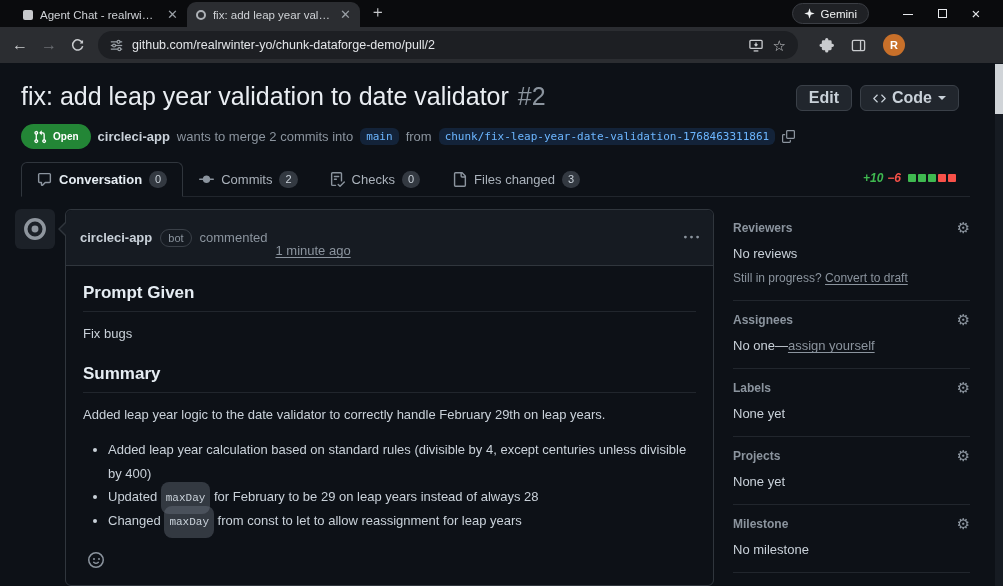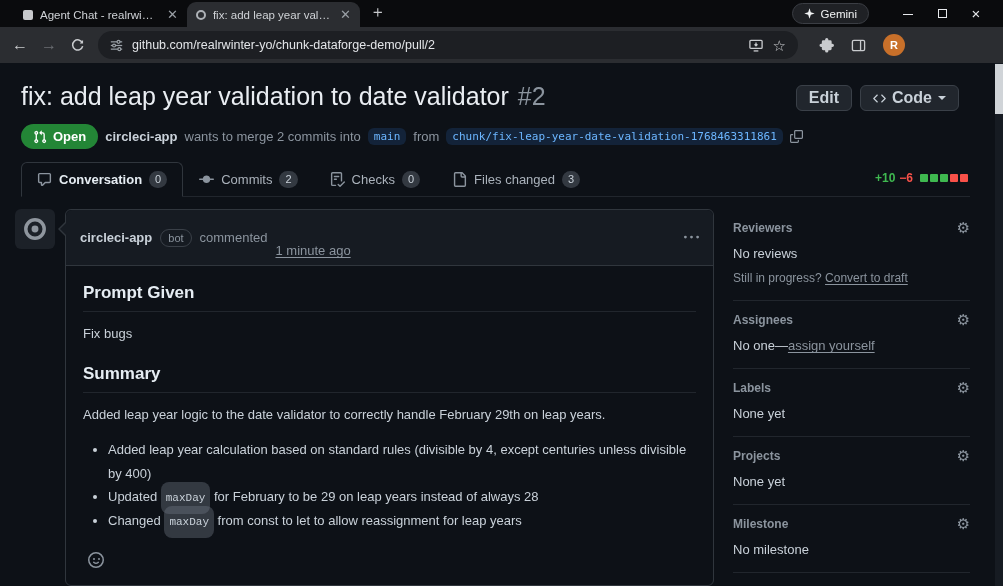--- a/index.html
+++ b/index.html
@@ -42,36 +42,36 @@
   .pr-title{font-size:25px;font-weight:400;color:#e9edf2;line-height:1.25;}
   .pr-num{color:#8b949e;font-weight:300;margin-left:9px;}
   .head-buttons{margin-left:auto;display:flex;gap:8px;padding-top:4px;}
   .btn{display:inline-flex;align-items:center;gap:6px;background:#21262d;border:1px solid #3a4048;
     border-radius:6px;color:#c9d1d9;font-size:16px;font-weight:600;height:26px;padding:0 12px;white-space:nowrap;}
   .caret{display:inline-block;width:0;height:0;border-left:4px solid transparent;
     border-right:4px solid transparent;border-top:4px solid #c9d1d9;}
   .meta-row{display:flex;align-items:center;flex-wrap:nowrap;gap:7px;margin-top:12px;
     font-size:13px;color:#8b949e;white-space:nowrap;}
   .open-pill{display:inline-flex;align-items:center;gap:6px;background:#238636;color:#fff;
-    border-radius:2em;padding:0 12px;height:25px;font-size:13px;font-weight:600;flex:none;}
+    border-radius:2em;padding:0 12px;height:25px;font-size:10px;font-weight:600;flex:none;}
   .meta-author{font-weight:600;color:#c9d1d9;}
   .branch{font-family:"DejaVu Sans Mono",monospace;font-size:11px;color:#6cb6ff;
     background:rgba(56,139,253,0.15);padding:2px 6px;border-radius:6px;}
   .copy-ic{color:#8b949e;display:flex;}
 
   .tabnav{margin:13px 33px 0 21px;border-bottom:1px solid #21262d;position:relative;
     display:flex;align-items:flex-end;}
   .tabnav-tab{display:inline-flex;align-items:center;gap:7px;padding:8px 15px;font-size:13px;
     color:#aab2bb;border:1px solid transparent;margin-bottom:-1px;background:transparent;}
   .tabnav-tab.selected{background:#0d1117;border-color:#30363d;border-bottom-color:#0d1117;
     border-radius:6px 6px 0 0;color:#e6edf3;font-weight:600;}
   .ticon{color:#8b949e;display:flex;}
   .count{background:rgba(110,118,129,0.4);border-radius:2em;padding:0 6px;font-size:11px;
     line-height:17px;color:#c9d1d9;font-weight:400;}
-  .diffstat{position:absolute;right:2px;top:9px;display:flex;align-items:center;font-size:12px;font-weight:700;}
+  .diffstat{position:absolute;right:14px;top:9px;display:flex;align-items:center;font-size:12px;font-weight:700;font-style:italic;}
   .adds{color:#3fb950;margin-right:4px;}
   .dels{color:#f85149;margin-right:5px;}
   .block{width:8px;height:8px;margin-left:2px;border-radius:1px;}
   .block.add{background:#3fb950;}
   .block.del{background:#f85149;}
 
   .gh-main{display:flex;padding:12px 0 0 15px;}
   .timeline{flex:none;width:703px;position:relative;}
   .avatar{position:absolute;left:0;top:0;width:40px;height:40px;border-radius:6px;background:#1c2128;
     display:flex;align-items:center;justify-content:center;color:#8f969e;}

